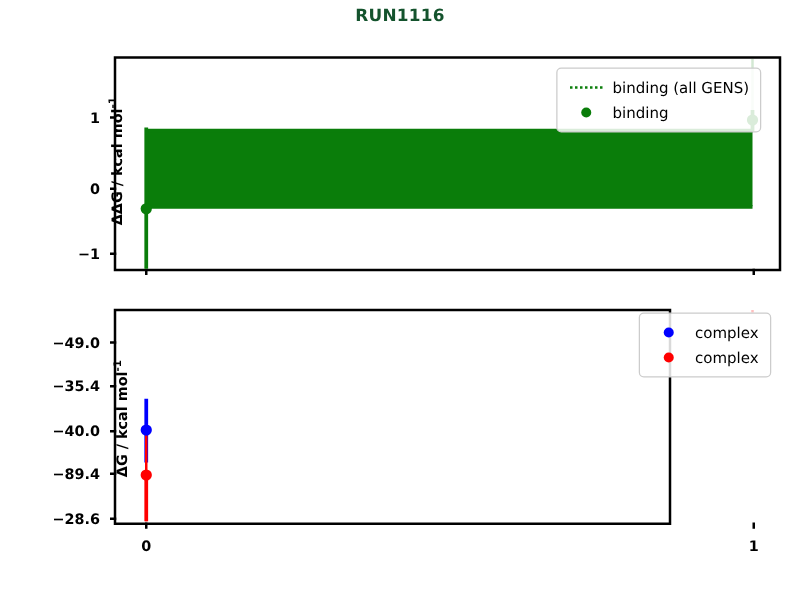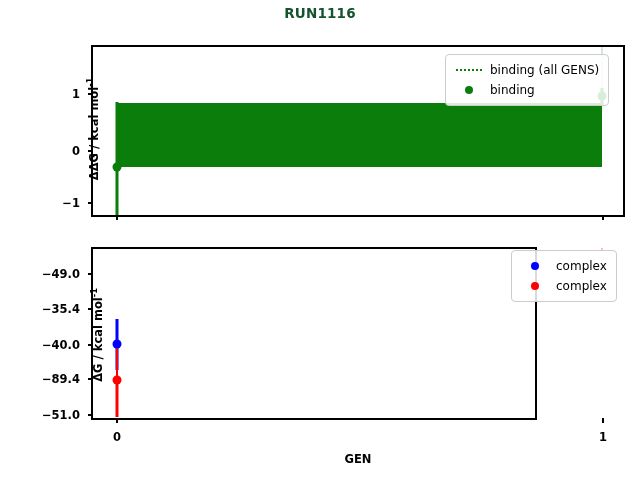--- a/index.html
+++ b/index.html
@@ -253,21 +253,21 @@
     <div class="ytick" style="top:59px">
       <span class="ytick-label">−35.4</span>
     </div>
     <div class="ytick" style="top:95px">
       <span class="ytick-label">−40.0</span>
     </div>
     <div class="ytick" style="top:129px">
       <span class="ytick-label">−89.4</span>
     </div>
     <div class="ytick" style="top:165px">
-      <span class="ytick-label">−51.0</span>
+      <span class="ytick-label">−28.6</span>
     </div>
 
     <div class="ylabel" id="ylabel-bottom">
       <span>ΔG / kcal mol</span><sup>-1</sup>
     </div>
 
     <div class="xtick" style="left:23px"></div>
     <div class="xtick" style="left:509px"></div>
     <span class="xtick-label" style="left:24px; top:181px;">0</span>
     <span class="xtick-label" style="left:510px; top:181px;">1</span>
@@ -300,15 +300,14 @@
       </div>
       <div class="legend-row">
         <span class="legend-key">
           <span class="legend-dot" style="background:#ff0000"></span>
         </span>
         <span class="legend-text">complex</span>
       </div>
     </div>
   </div>
 
-  <div class="xlabel">GEN</div>
 
 </div>
 
 </body></html>

